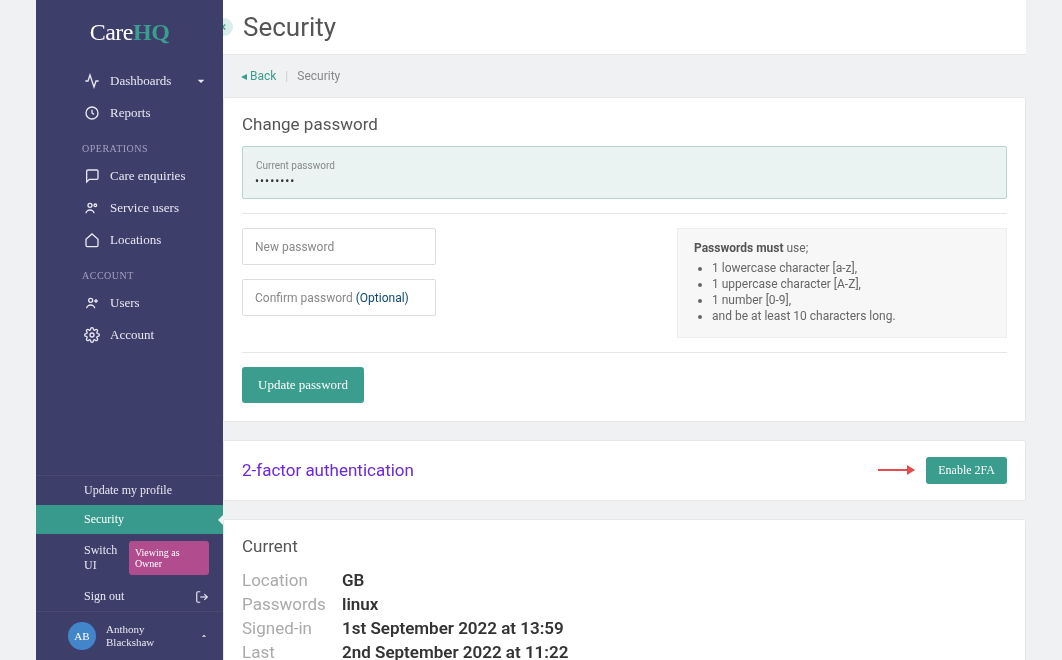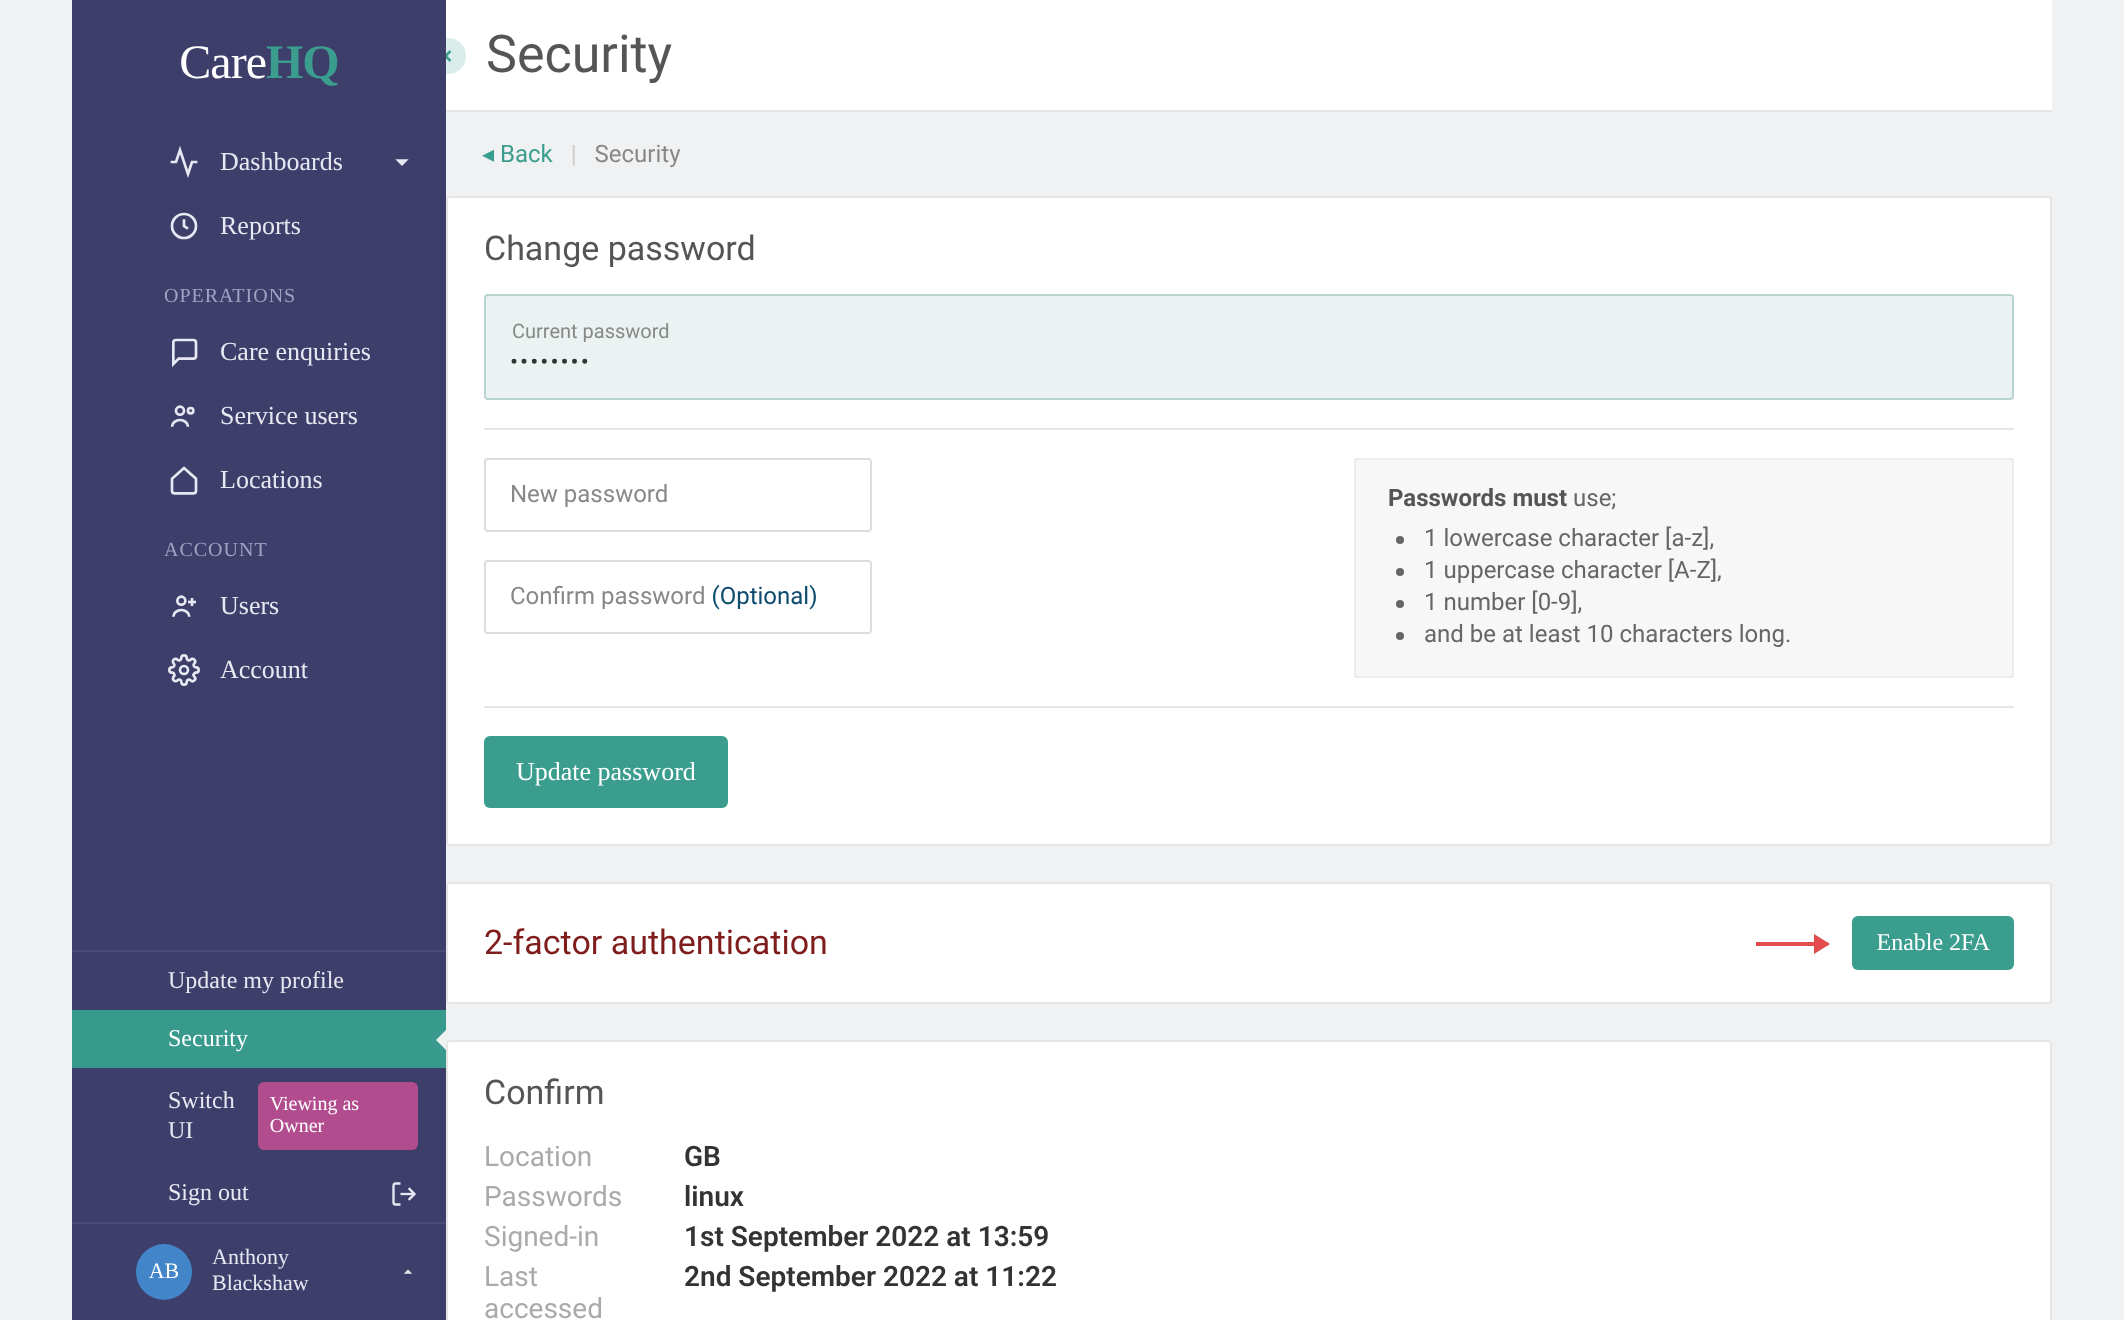--- a/index.html
+++ b/index.html
@@ -235,36 +235,36 @@
     border-radius:3px;
     font-size:13px;
     cursor:pointer;
     font-family:Liberation Serif, serif;
   }
   .btn.small { padding:6px 12px; font-size:12px;}
   .twofa-row {
     display:flex; align-items:center; justify-content:space-between;
     padding:16px 18px;
   }
-  .twofa-title { font-size:17px; color:#7f1d1d;}
+  .twofa-title { font-size:17px; color:#6d28d9;}
   .arrow-indicator {
     width:36px; height:2px; background:var(--arrow-red);
     position:relative; margin-right:4px;
   }
   .arrow-indicator::after{
     content:"";
     position:absolute; right:-1px; top:50%; transform:translateY(-50%);
     border-top:5px solid transparent;
     border-bottom:5px solid transparent;
     border-left:8px solid var(--arrow-red);
   }
   .twofa-right{display:flex;align-items:center;gap:8px;}
   .sessions .kv-row {
     display:flex; gap:20px;
-    font-size:14px;
+    font-size:17px;
     padding:2px 0;
   }
   .sessions .k { width:80px; color:#aaa;}
   .sessions .v { color:#333; font-weight:600;}
   .session-actions{ display:flex; gap:8px; margin-top:10px;}
   .btn-outline{
     padding:3px 14px;
     background:#fff; border:1px solid #ccc;
     color:#666; font-size:12px; border-radius:2px;
     cursor:pointer;
@@ -444,21 +444,21 @@
         <div class="twofa-row">
           <span class="twofa-title">2-factor authentication</span>
           <div class="twofa-right">
             <span class="arrow-indicator"></span>
             <button class="btn small">Enable 2FA</button>
           </div>
         </div>
       </section>
 
       <section class="panel sessions">
-        <div class="panel-title">Confirm</div>
+        <div class="panel-title">Current</div>
         <div class="panel-body">
           <div class="kv-row">
             <span class="k">Location</span>
             <span class="v">GB</span>
           </div>
           <div class="kv-row">
             <span class="k">Passwords</span>
             <span class="v">linux</span>
           </div>
           <div class="kv-row">

